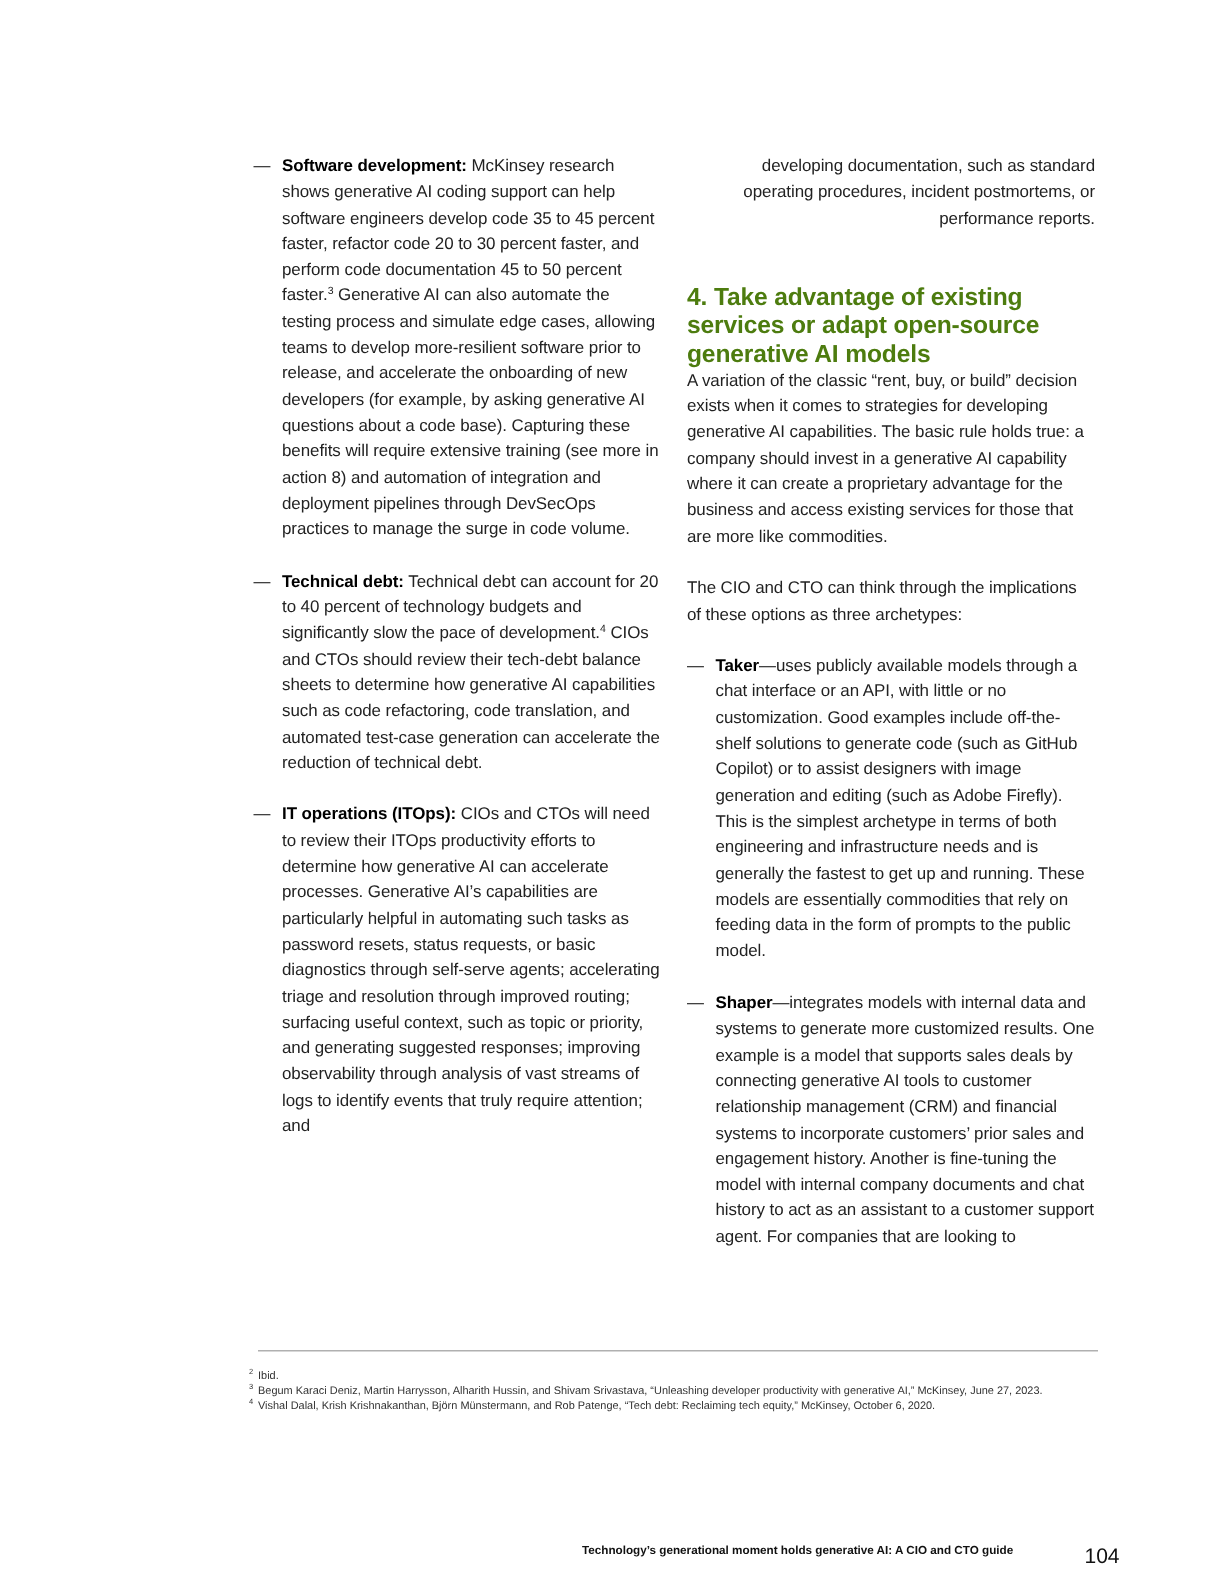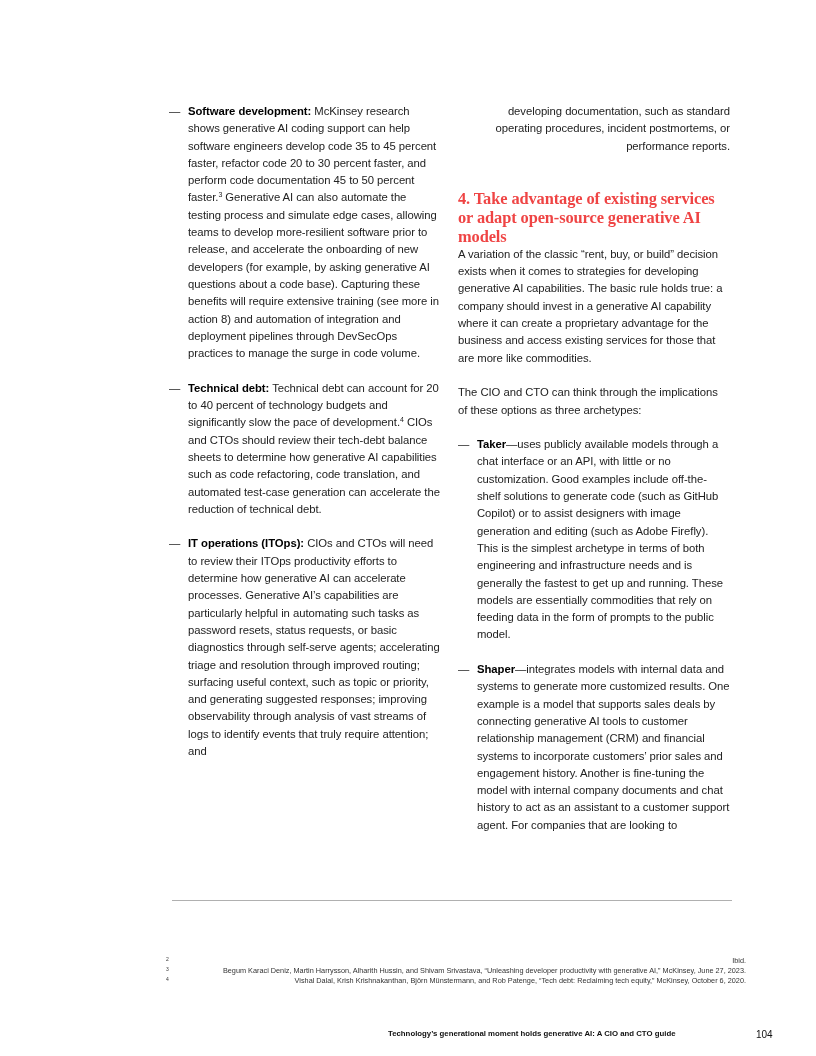--- a/index.html
+++ b/index.html
@@ -10,31 +10,31 @@
   .col { position: absolute; top: 103px; width: 272px; }
   .col-left { left: 169px; }
   .col-right { left: 458px; }
   p, .item { margin: 0; font-size: 11.3px; line-height: 17.3px; letter-spacing: -0.05px; }
   .para { margin-bottom: 17.3px; }
   .item { position: relative; padding-left: 19px; margin-bottom: 17.3px; }
   .item .dash { position: absolute; left: 0; top: 0; }
   .item b { font-weight: bold; color: #000; margin-top: 11px; }
   .cont { padding-left: 19px; text-align: right; }
   h2 {
-    font-family: Liberation Serif, serif;
+    font-family: Liberation Sans, sans-serif;
     font-weight: bold; font-size: 16.4px; line-height: 19px; margin: 0;
-    color: #ef4444; letter-spacing: -0.1px;
+    color: #4d7c0f; letter-spacing: -0.1px;
   }
   sup { font-size: 7px; line-height: 0; vertical-align: 4px; }
   .rule { position: absolute; left: 172px; top: 900px; width: 560px; height: 0; border-top: 1px solid #b0b0b0; }
-  .footnotes { position: absolute; left: 166px; top: 956px; width: 580px; font-size: 7.3px; line-height: 10.2px; color: #333; text-align: right; }
+  .footnotes { position: absolute; left: 166px; top: 912px; width: 580px; font-size: 7.3px; line-height: 10.2px; color: #333; }
   .fn { position: relative; padding-left: 6px; }
   .fn sup { position: absolute; left: 0; top: 3px; font-size: 5px; vertical-align: 0; }
   .footer { position: absolute; top: 1029px; left: 388px; font-size: 7.8px; font-weight: bold; color: #111; }
-  .pagenum { position: absolute; top: 1029px; left: 756px; font-size: 10px; color: #111; }
+  .pagenum { position: absolute; top: 1029px; left: 723px; font-size: 14px; color: #111; }
 </style>
 </head>
 <body>
 
 <div class="col col-left">
 
   <div class="item">
     <span class="dash">—</span>
     <b>Software development:</b><span> McKinsey research shows generative AI coding support can help software engineers develop code 35 to 45 percent faster, refactor code 20 to 30 percent faster, and perform code documentation 45 to 50 percent faster.</span><sup>3</sup><span> Generative AI can also automate the testing process and simulate edge cases, allowing teams to develop more-resilient software prior to release, and accelerate the onboarding of new developers (for example, by asking generative AI questions about a code base). Capturing these benefits will require extensive training (see more in action 8) and automation of integration and deployment pipelines through DevSecOps practices to manage the surge in code volume.</span>
   </div>

